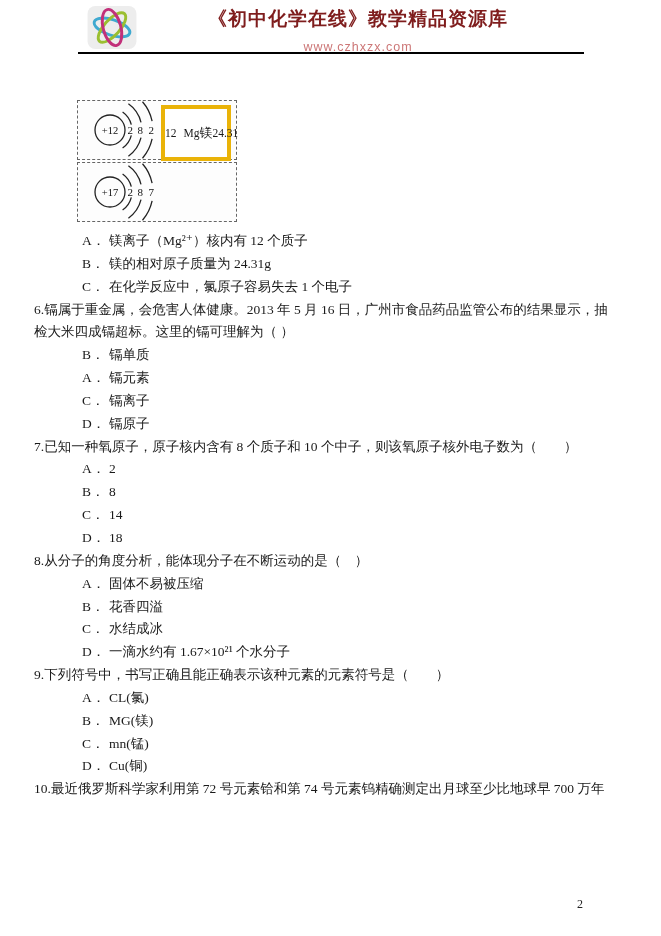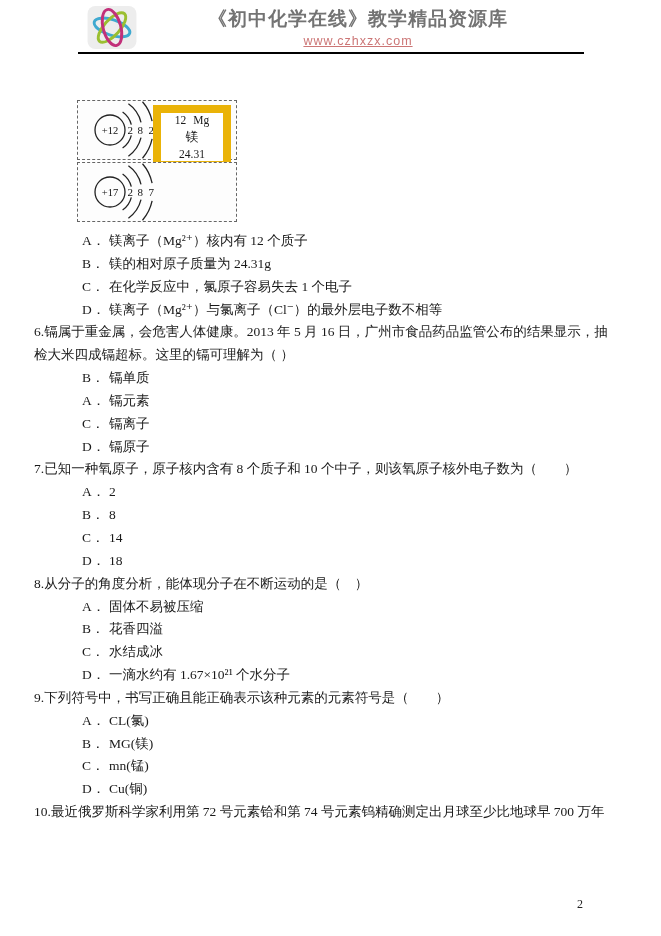--- a/index.html
+++ b/index.html
@@ -8,42 +8,42 @@
     font-family:"Liberation Serif","DejaVu Serif",serif;
     color:#1a1a1a;overflow:hidden;
   }
   
   .hdr{position:absolute;left:78px;top:0;width:506px;height:52px;background:#fff;}
   .hdr-logo{position:absolute;left:8px;top:5px;width:52px;height:45px;}
   .hdr-logo .logo-bg{fill:#ededed;}
   .hdr-center{position:absolute;left:60px;top:6px;width:440px;text-align:center;}
   .hdr-title{
     font-family:"Liberation Sans","DejaVu Sans",sans-serif;
-    font-weight:bold;font-size:19px;letter-spacing:1px;color:#737373;
+    font-weight:bold;font-size:19px;letter-spacing:1px;color:#7f1d1d;
     white-space:nowrap;
   }
   .hdr-url{
     font-family:"Liberation Sans","DejaVu Sans",sans-serif;
-    font-size:12.5px;color:#cc7676;margin-top:2px;letter-spacing:1px;text-decoration:underline;
+    font-size:12.5px;color:#cc7676;margin-top:8px;letter-spacing:1px;text-decoration:underline;
   }
   .hdr-rule{position:absolute;left:78px;top:52px;width:506px;height:2px;background:#000;}
   
   .figure{position:absolute;left:77px;top:100px;width:160px;}
   .atom-card{
     position:relative;width:158px;height:58px;border:1px dashed #666;
     background:#fdfdfd;margin-bottom:2px;
   }
   .atom-svg{position:absolute;left:2px;top:0;}
   .atom-svg text{font-family:"Liberation Serif","DejaVu Serif",serif;fill:#111;}
   .atom-svg .nucleus-label{font-size:10.5px;}
   .atom-svg .shell-num{font-size:11px;}
   .atom-svg circle,.atom-svg path{fill:none;stroke:#222;stroke-width:1.3;}
   .element-box{
     position:absolute;right:5px;top:4px;width:62px;height:46px;
-    border:8px solid #eab308;display:flex;flex-direction:column;
+    border:4px solid #eab308;display:flex;flex-direction:row;
     justify-content:space-between;align-items:center;padding:1px 0;
     background:#fff;
   }
   .el-line1{font-size:11.5px;display:flex;gap:7px;}
   .el-name{font-size:13px;}
   .el-mass{font-size:11.5px;}
   
   .qbody{position:absolute;left:4px;top:230px;width:585px;}
   .line{height:22.85px;line-height:22.85px;font-size:13.5px;white-space:nowrap;}
   .qline{padding-left:30px;}
@@ -112,21 +112,20 @@
       <text class="shell-num" x="68.5" y="33">7</text>
     </svg>
   </div>
 
 </div>
 
 <main class="qbody" id="question-list">
     <div class="line oline"><span class="olabel">A．</span><span>镁离子（Mg²⁺）核内有 12 个质子</span></div>
     <div class="line oline"><span class="olabel">B．</span><span>镁的相对原子质量为 24.31g</span></div>
     <div class="line oline"><span class="olabel">C．</span><span>在化学反应中，氯原子容易失去 1 个电子</span></div>
-    <div class="line oline"><span class="olabel">D．</span><span>镁离子（Mg²⁺）与氯离子（Cl⁻）的最外层电子数不相等</span></div>
     <div class="line qline">6.镉属于重金属，会危害人体健康。2013 年 5 月 16 日，广州市食品药品监管公布的结果显示，抽</div>
     <div class="line qline">检大米四成镉超标。这里的镉可理解为（ ）</div>
     <div class="line oline"><span class="olabel">B．</span><span>镉单质</span></div>
     <div class="line oline"><span class="olabel">A．</span><span>镉元素</span></div>
     <div class="line oline"><span class="olabel">C．</span><span>镉离子</span></div>
     <div class="line oline"><span class="olabel">D．</span><span>镉原子</span></div>
     <div class="line qline">7.已知一种氧原子，原子核内含有 8 个质子和 10 个中子，则该氧原子核外电子数为（　　）</div>
     <div class="line oline"><span class="olabel">A．</span><span>2</span></div>
     <div class="line oline"><span class="olabel">B．</span><span>8</span></div>
     <div class="line oline"><span class="olabel">C．</span><span>14</span></div>

